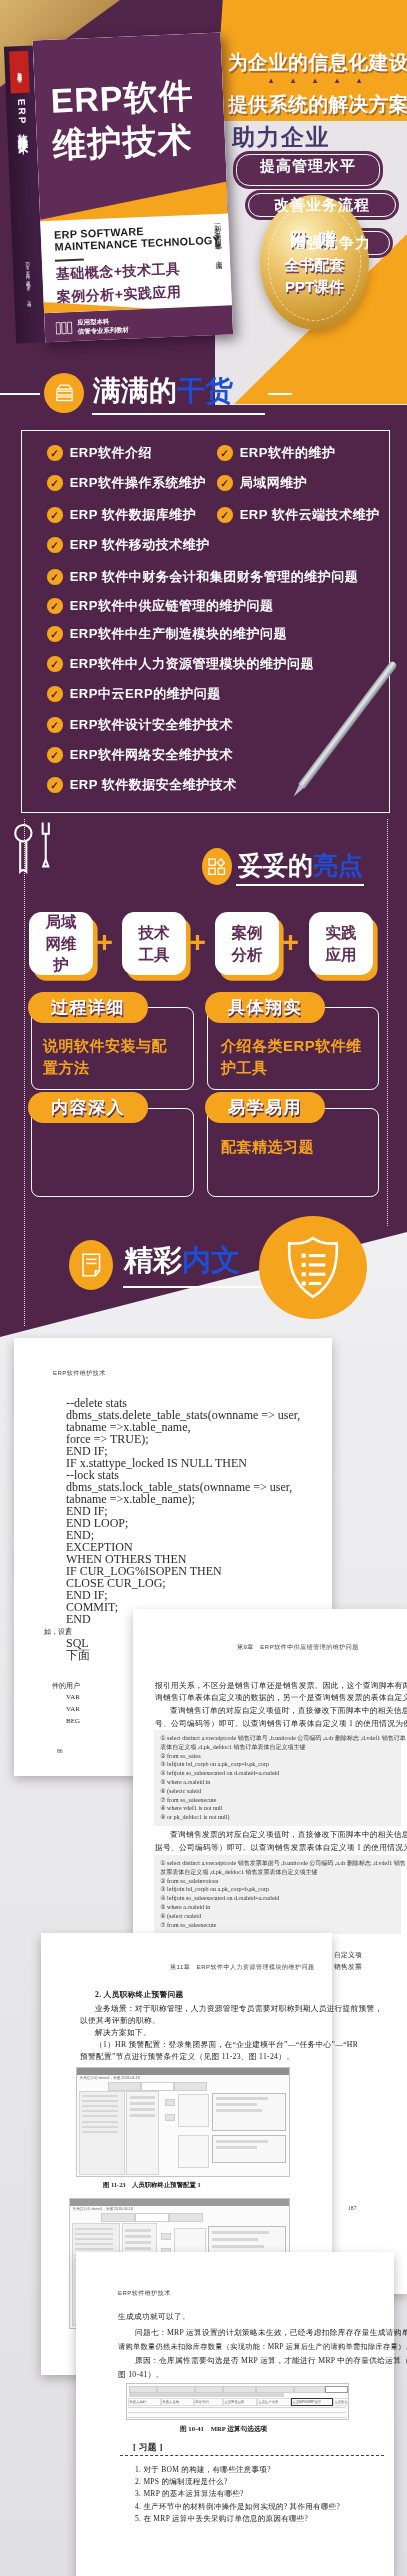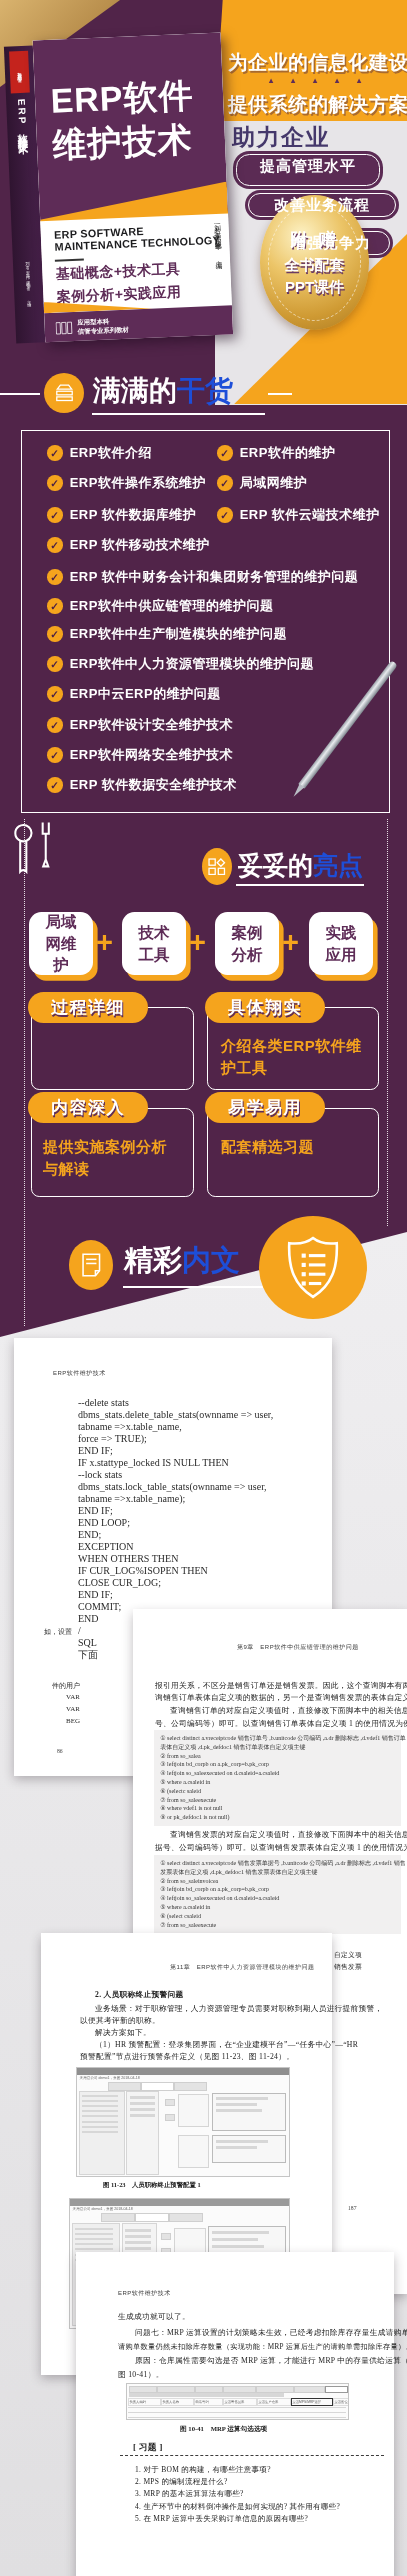--- a/index.html
+++ b/index.html
@@ -77,21 +77,21 @@
   .fpill{position:absolute;width:120px;height:31px;background:#f5a41d;border-radius:16px;
     color:#fff;font-weight:900;font-size:17px;text-align:center;line-height:31px;letter-spacing:1.5px;
     text-shadow:1px 1.5px 0 #5e2c57;z-index:3;}
   .fbox{position:absolute;border:1px solid #fff;border-radius:8.2px;z-index:2;}
   .fbody{position:absolute;color:#f5a41d;font-weight:800;font-size:15px;line-height:1.45;z-index:3;
     letter-spacing:0.5px;}
   
   .page{position:absolute;background:#fff;box-shadow:0 4.1px 10.3px rgba(40,30,40,.30);}
   .p-head{position:absolute;font-size:6px;color:#3a3a3a;letter-spacing:0.5px;}
   .code{position:absolute;font-family:"Liberation Serif",serif;color:#2b2b2b;white-space:nowrap;}
-  .code div{height:12px;line-height:12px;font-size:10px;margin-left:12px;}
+  .code div{height:12px;line-height:12px;font-size:12px;}
   .pline{position:absolute;font-family:"Liberation Serif",serif;color:#222;font-size:7.7px;
     white-space:nowrap;letter-spacing:0.3px;}
   .gcode{position:absolute;background:#f1f0f0;font-family:"Liberation Serif",serif;
     color:#333;padding:4.1px 6.2px;}
   .gcode div{font-size:6px;line-height:8.8px;white-space:nowrap;}
   .pnum{position:absolute;font-size:5.7px;color:#444;font-family:"Liberation Serif",serif;}
   .shot{position:absolute;background:#fbfbfb;border:0.5px solid #c5c5c5;overflow:hidden;}
   .shot-top{position:absolute;left:0;top:0;width:100%;height:7.2px;background:#8f8f8f;}
   .shot-bar{position:absolute;background:#e3e3e3;border:0.5px solid #cfcfcf;}
   .gline{position:absolute;background:#d7d7d7;}
@@ -302,28 +302,28 @@
   <div class="badge" style="left:215px;top:912px;">
     <span style="width:34px;">案例分析</span>
     </div>
   <div class="plus" style="left:282px;top:926px;">+</div>
   <div class="badge" style="left:309px;top:912px;">
     <span style="width:34px;">实践应用</span>
     </div>
 
   <div class="fbox" style="left:31px;top:1007px;width:161px;height:81px;"></div>
   <div class="fpill" style="left:28px;top:992px;">过程详细</div>
+  <div class="fbody" style="left:43px;top:1035px;width:130px;">说明软件安装与配置方法</div>
 
   <div class="fbox" style="left:207px;top:1007px;width:170px;height:81px;"></div>
   <div class="fpill" style="left:205px;top:992px;">具体翔实</div>
   <div class="fbody" style="left:221px;top:1035px;width:142px;">介绍各类ERP软件维护工具</div>
 
   <div class="fbox" style="left:31px;top:1108px;width:161px;height:87px;"></div>
   <div class="fpill" style="left:28px;top:1092px;">内容深入</div>
-  <div class="fbody" style="left:43px;top:1136px;width:130px;">提供实施案例分析与解读</div>
 
   <div class="fbox" style="left:207px;top:1108px;width:170px;height:87px;"></div>
   <div class="fpill" style="left:205px;top:1092px;">易学易用</div>
   <div class="fbody" style="left:221px;top:1136px;width:142px;">配套精选习题</div>
 
   <div class="sec-circle" style="left:69px;top:1240px;width:44px;height:50px;">
     <svg width="20.6" height="24" viewBox="0 0 40 46">
       <path d="M4 2 H36 V34 L28 44 H4 Z" fill="none" stroke="#fff" stroke-width="3"></path>
       <path d="M28 44 V34 H36" fill="none" stroke="#fff" stroke-width="3"></path>
       <line x1="10" y1="12" x2="30" y2="12" stroke="#fff" stroke-width="3"></line>

